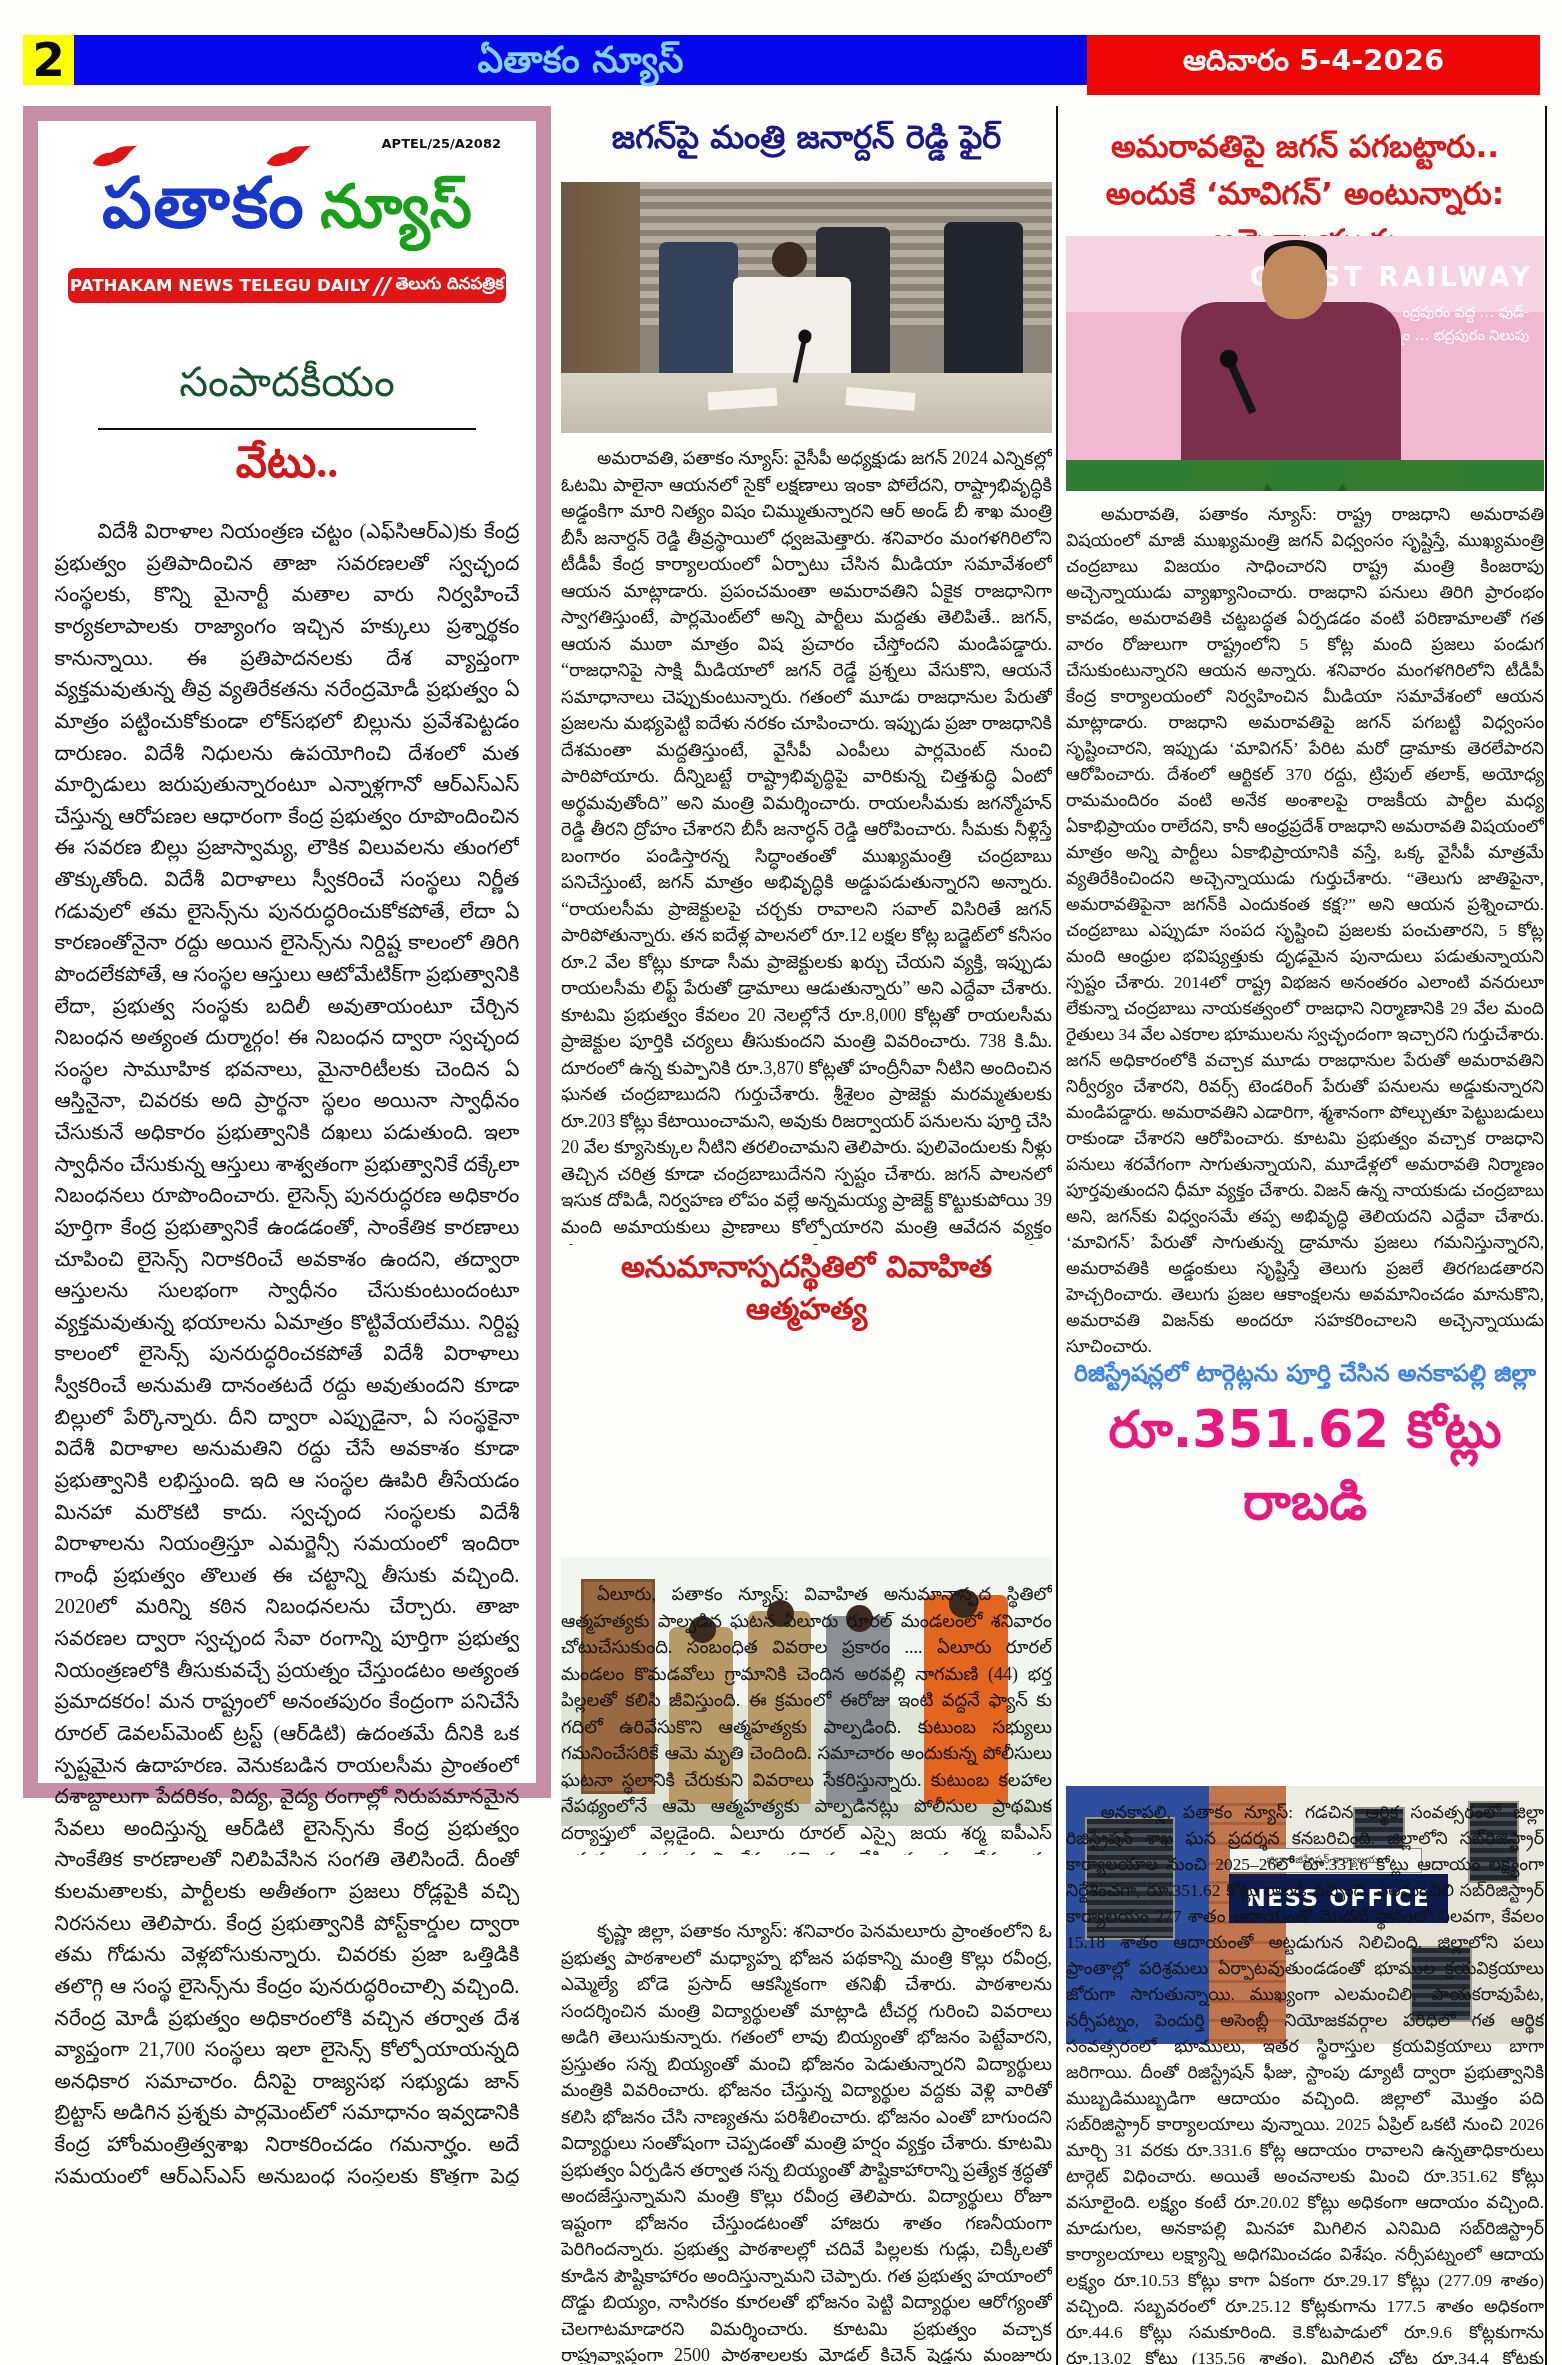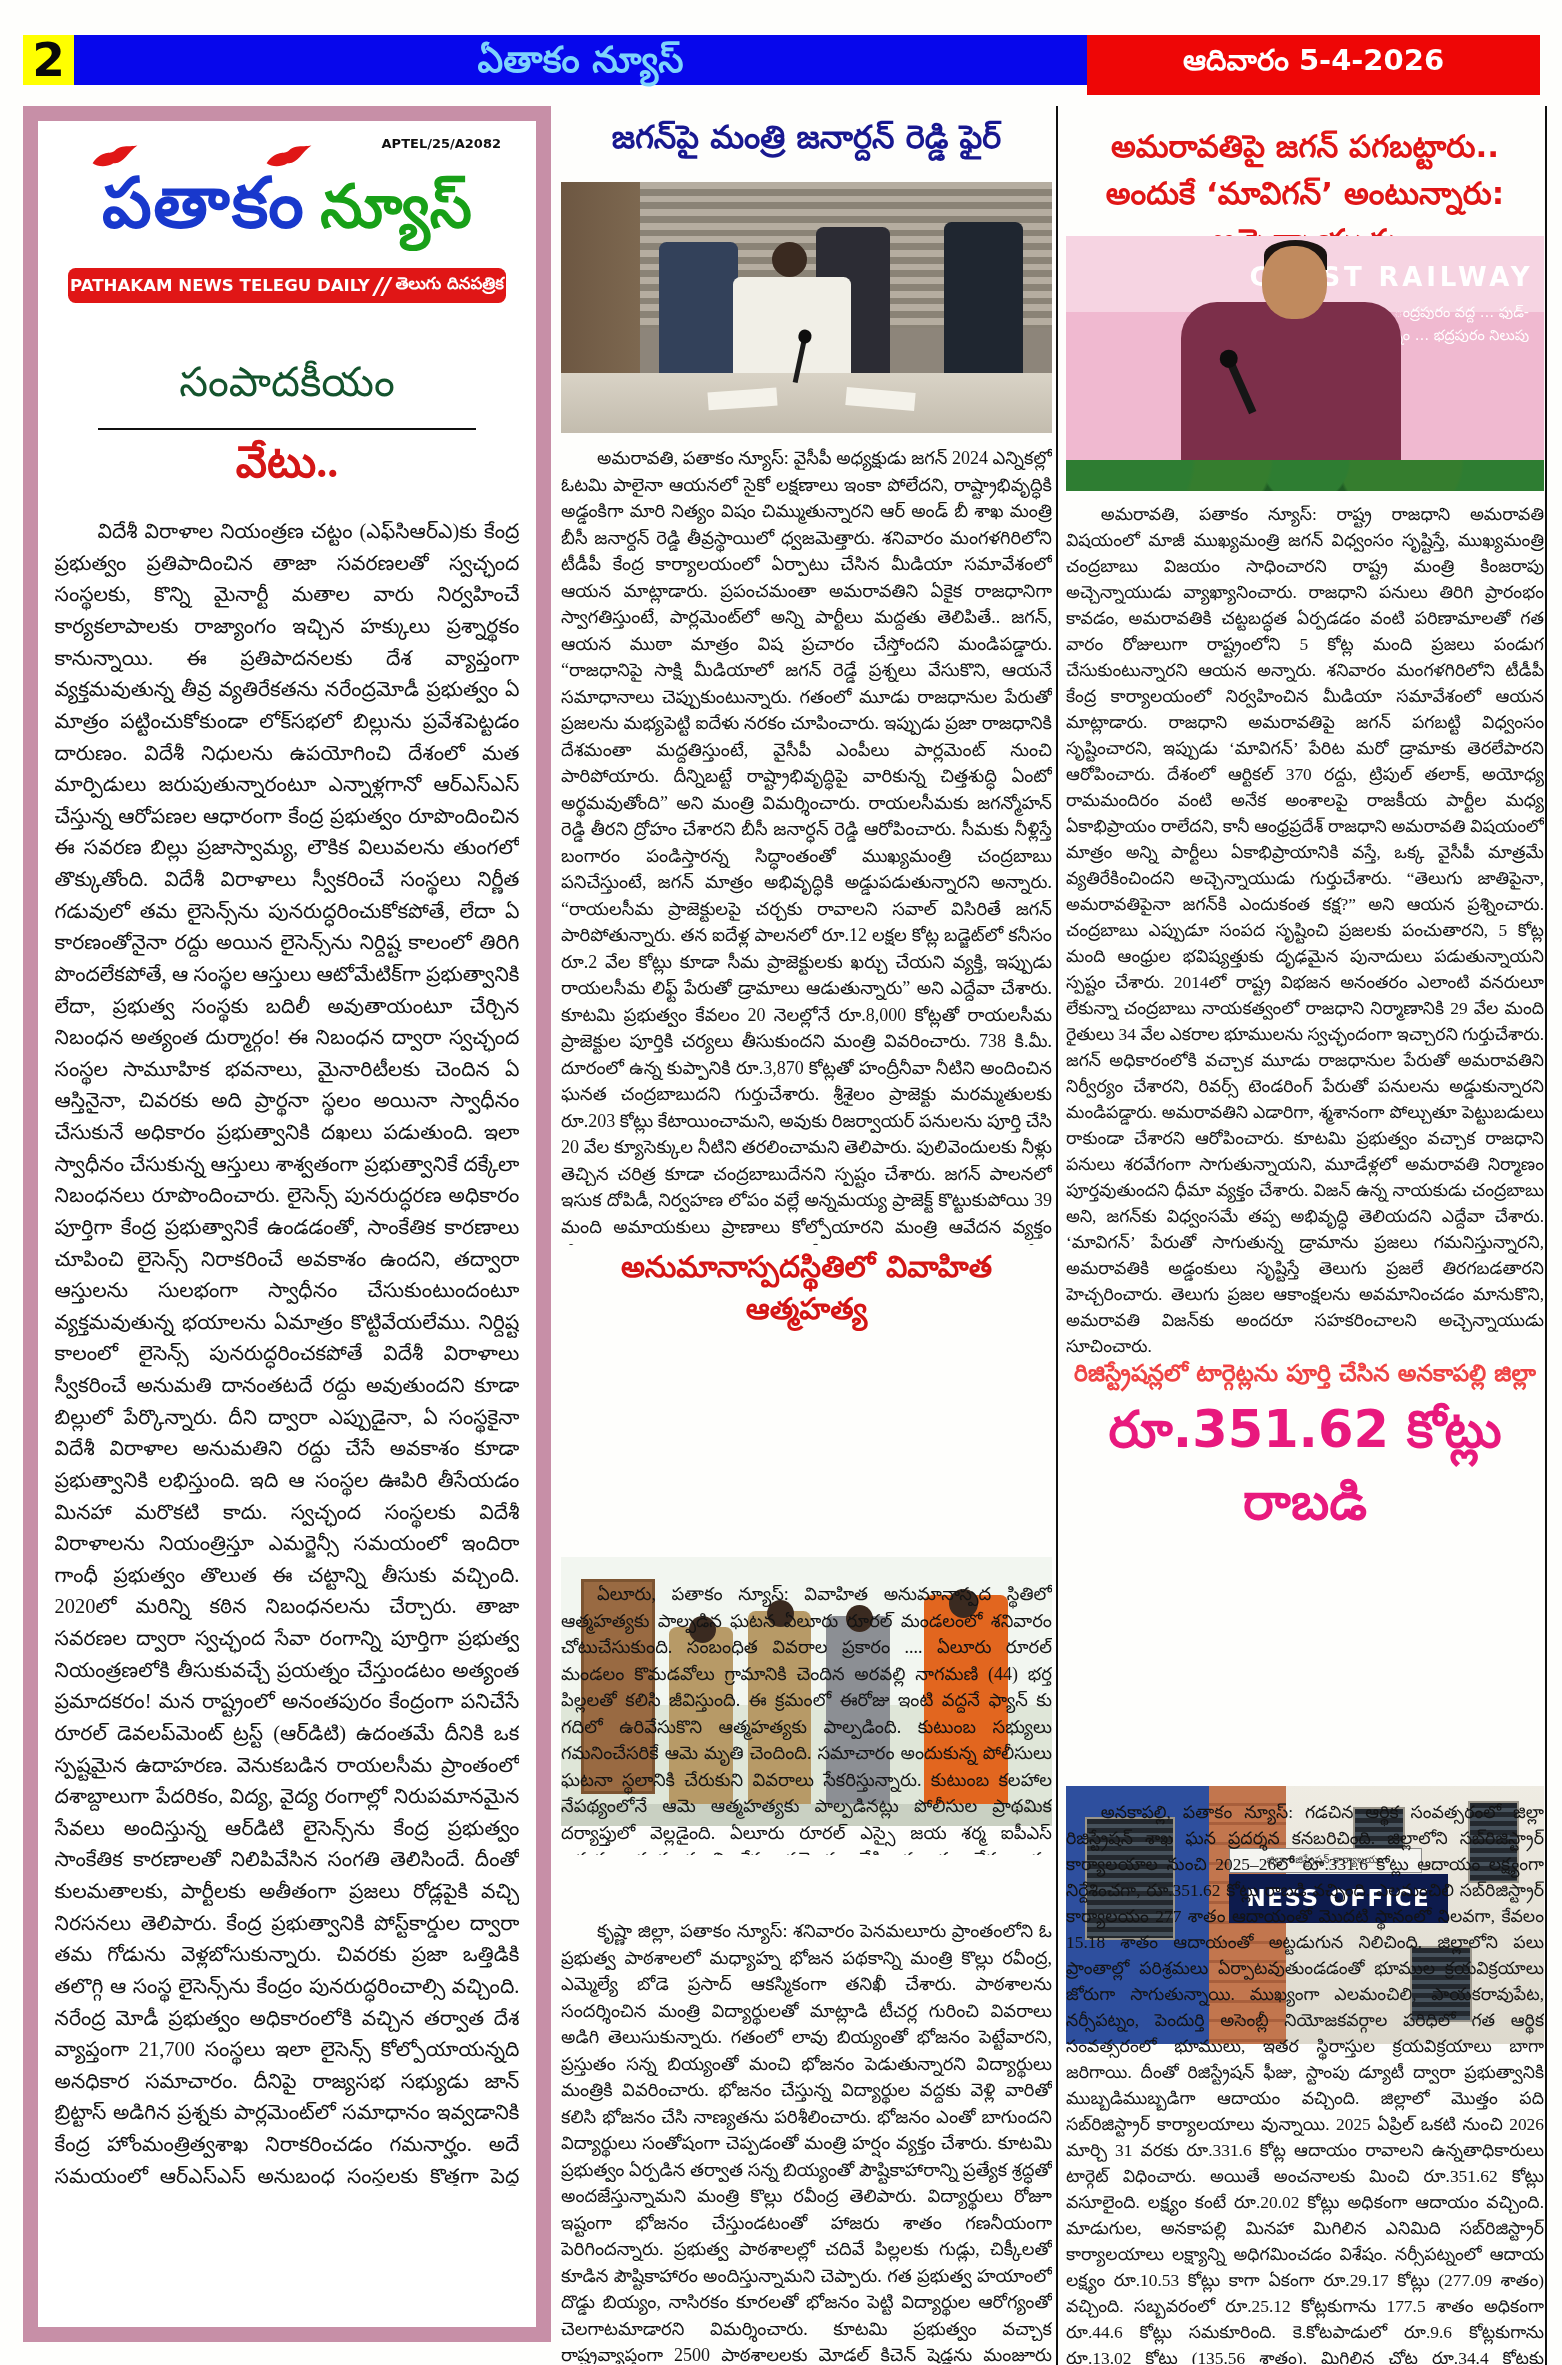--- a/index.html
+++ b/index.html
@@ -7,21 +7,21 @@
         font-family:"Liberation Serif","DejaVu Serif",serif;color:#131313;}
   .abs{position:absolute;}
   
   #hdr-num{left:23px;top:35px;width:51px;height:50px;background:#ffff00;color:#0a0a0a;
            font-family:"DejaVu Sans",sans-serif;font-weight:bold;font-size:47px;line-height:50px;text-align:center;}
   #hdr-blue{left:74px;top:35px;width:1013px;height:50px;background:#0707ec;color:#7dd3fc;
             font-family:"DejaVu Sans",sans-serif;font-weight:bold;font-size:36px;line-height:50px;text-align:center;}
   #hdr-red{left:1087px;top:35px;width:453px;height:60px;background:#ee0606;color:#ffffff;
            font-family:"DejaVu Sans",sans-serif;font-weight:bold;font-size:29px;line-height:50px;text-align:center;}
   
-  #left-col{left:23px;top:106px;width:528px;height:2236px;background:#ffffff;
+  #left-col{left:23px;top:106px;width:528px;height:1692px;background:#ffffff;
             border:15px solid #c78fa7;box-sizing:border-box;}
   #logo-wrap{position:relative;height:203px;margin-top:10.6px;text-align:center;}
   #logo-reg{position:absolute;right:35px;top:4.5px;font-family:"DejaVu Sans",sans-serif;
             font-weight:bold;font-size:13px;color:#111;}
   #logo-title{padding-top:30px;font-family:"DejaVu Sans",sans-serif;font-weight:bold;}
   #logo-title .blue{color:#1838cc;font-size:70px;letter-spacing:1.5px;}
   #logo-title .green{color:#18a018;font-size:60px;margin-left:10.6px;}
   .bird{position:absolute;width:48px;height:24px;}
   #bird1{left:53px;top:12px;}
   #bird2{left:227px;top:12px;}
@@ -55,21 +55,21 @@
   #sep-mid-right{left:1056px;top:106px;width:2.3px;height:2260px;background:#101010;}
   #sep-right-edge{left:1545px;top:106px;width:2.3px;height:2260px;background:#101010;}
   #right-col{left:1066px;top:106px;width:478px;height:2260px;}
   .r-abs{position:absolute;left:0;width:478px;}
   #r1-head{top:16.6px;text-align:center;font-family:"DejaVu Sans",sans-serif;font-weight:bold;
            font-size:31px;line-height:47px;color:#e01616;}
   #r1-photo{top:130px;height:255px;overflow:hidden;background:#f2bfd4;}
   #r1-body{top:395px;height:853px;overflow:hidden;font-size:17.4px;line-height:26px;
            text-align:justify;text-indent:2em;}
   #r2-kicker{top:1253px;text-align:center;font-family:"DejaVu Sans",sans-serif;font-weight:bold;
-             font-size:23.4px;color:#ef4444;}
+             font-size:23.4px;color:#3b82f6;}
   #r2-head{top:1294px;text-align:center;font-family:"DejaVu Sans",sans-serif;font-weight:bold;
            font-size:51px;color:#e8197d;}
   #r2-photo{top:1425px;height:258px;overflow:hidden;background:#6d28d9;}
   #r2-body{top:1693px;height:565px;overflow:hidden;font-size:17.4px;line-height:26px;
            text-align:justify;text-indent:2em;}
   
   .ph{position:relative;}
   .fig{position:absolute;border-radius:7.6px 7.6px 0 0;}
   
   .blinds{position:absolute;left:0;top:0;right:0;height:58%;

